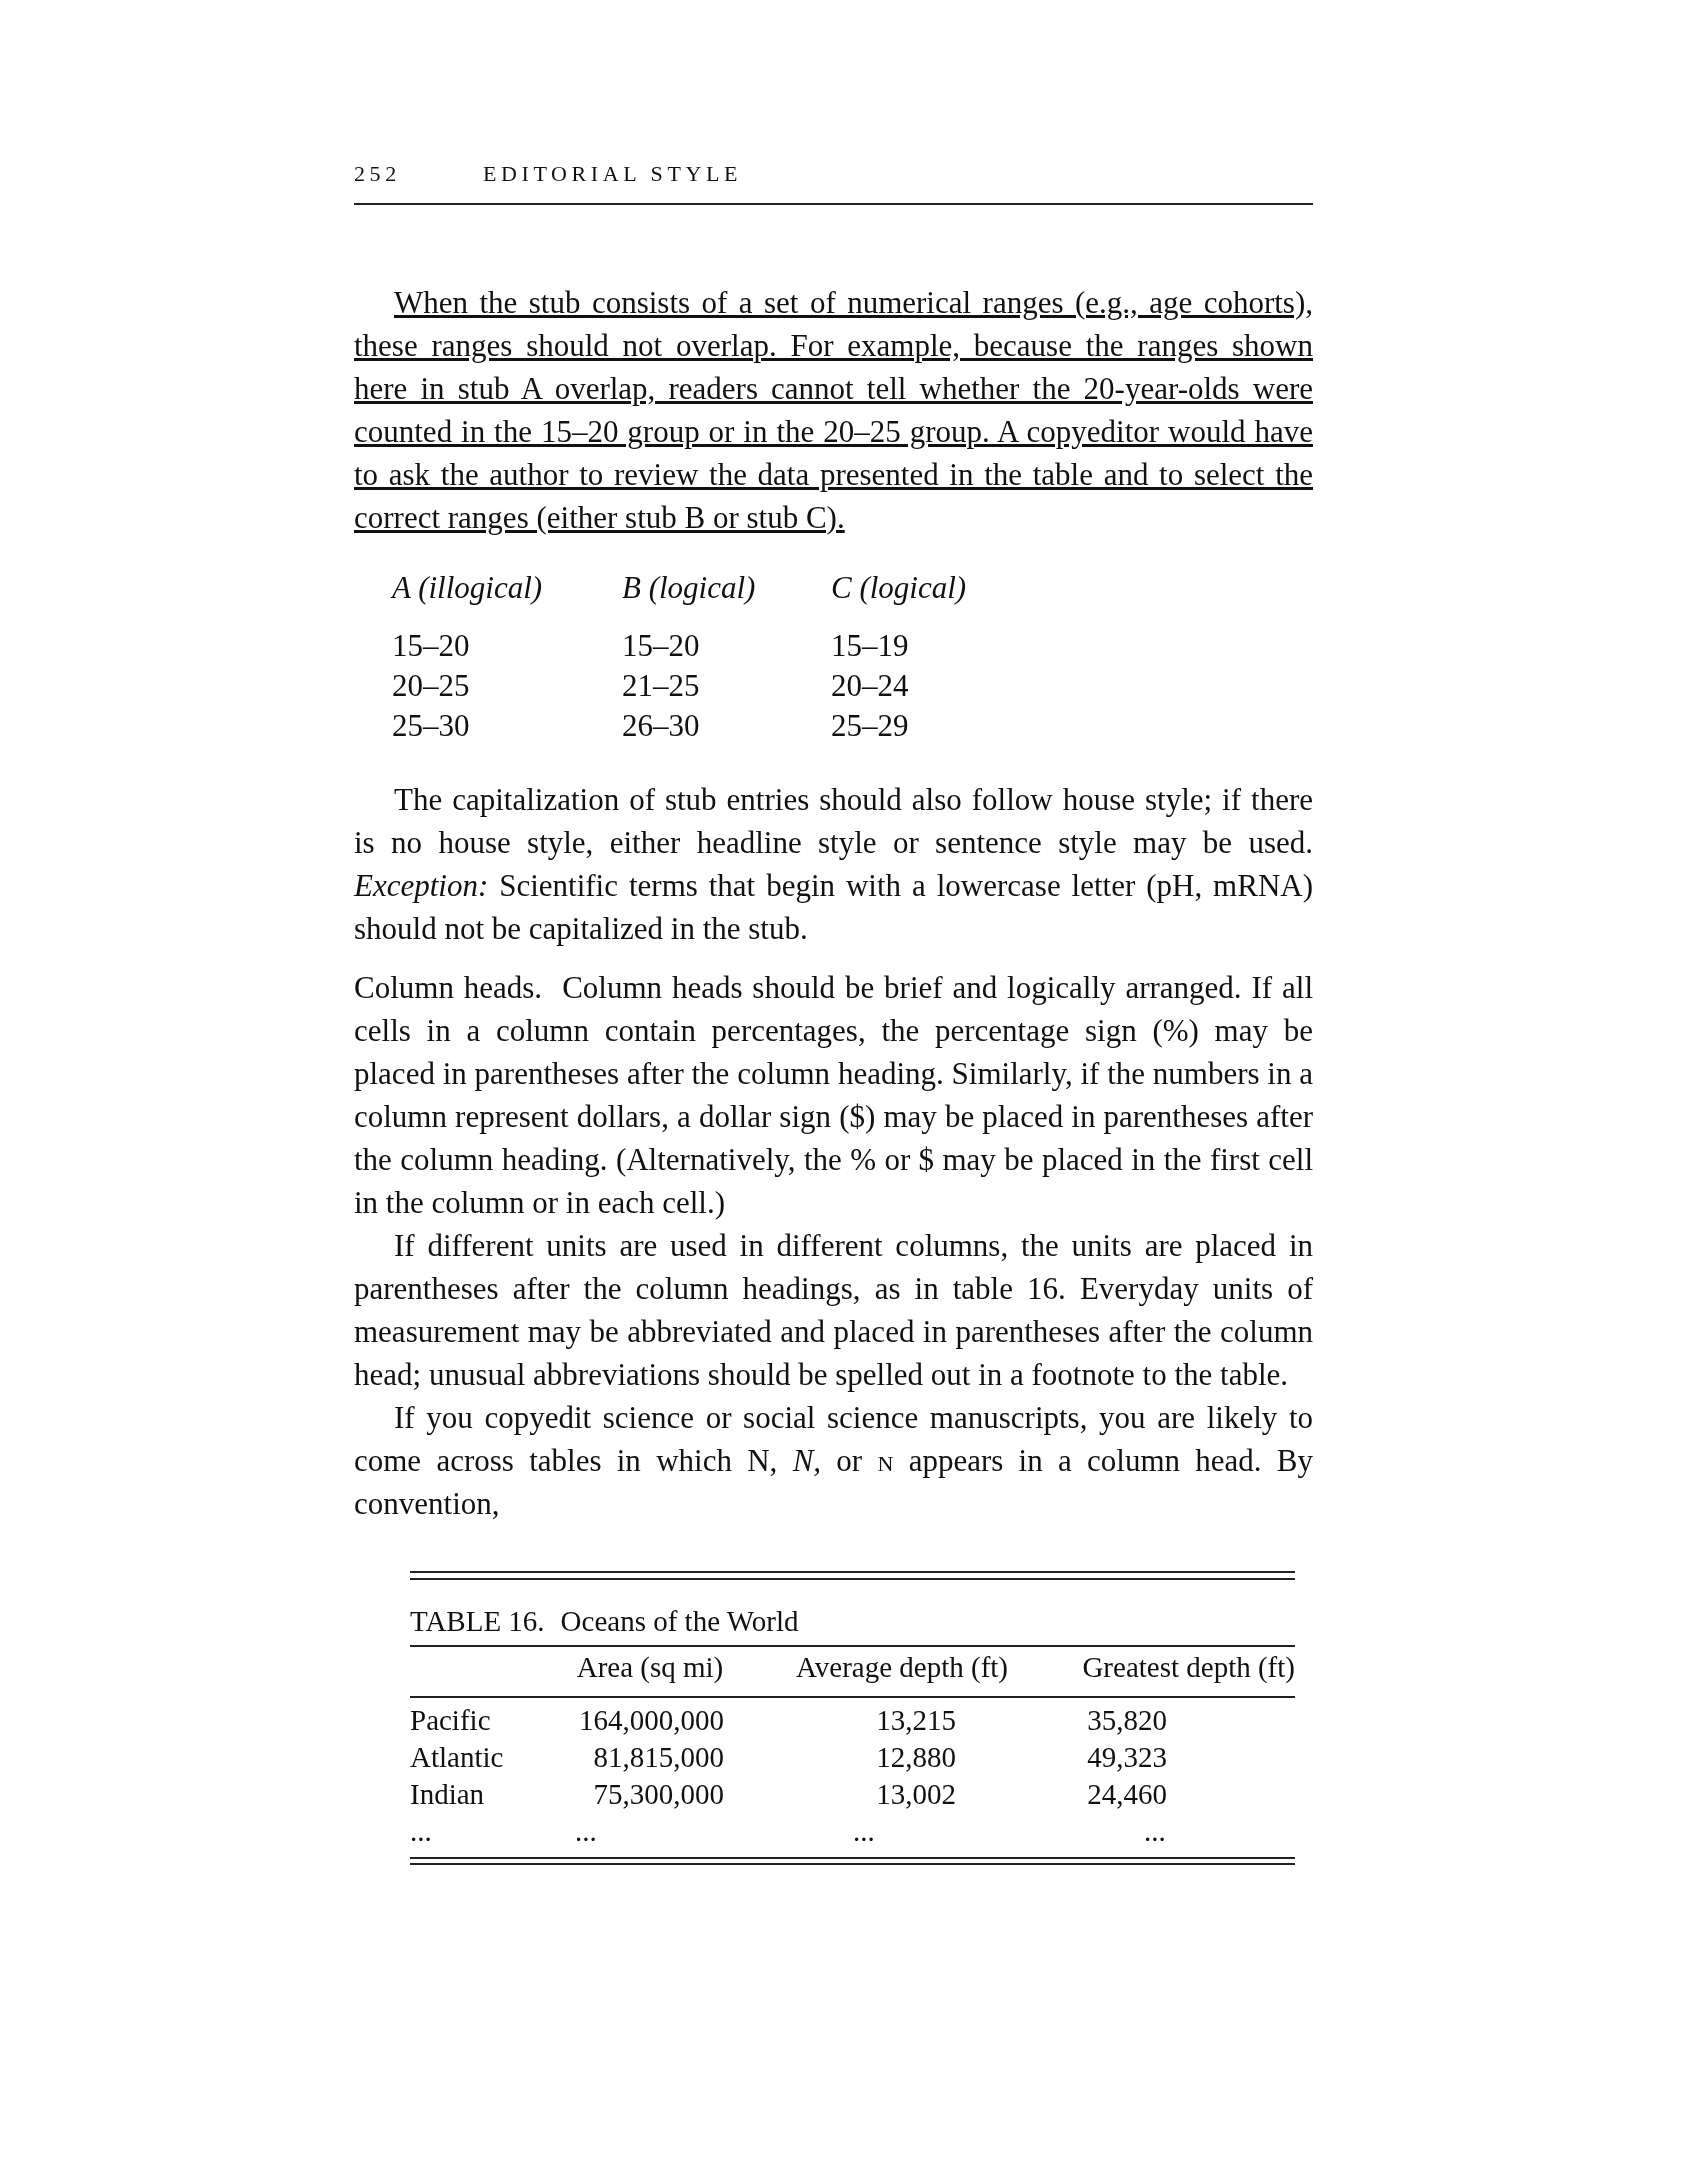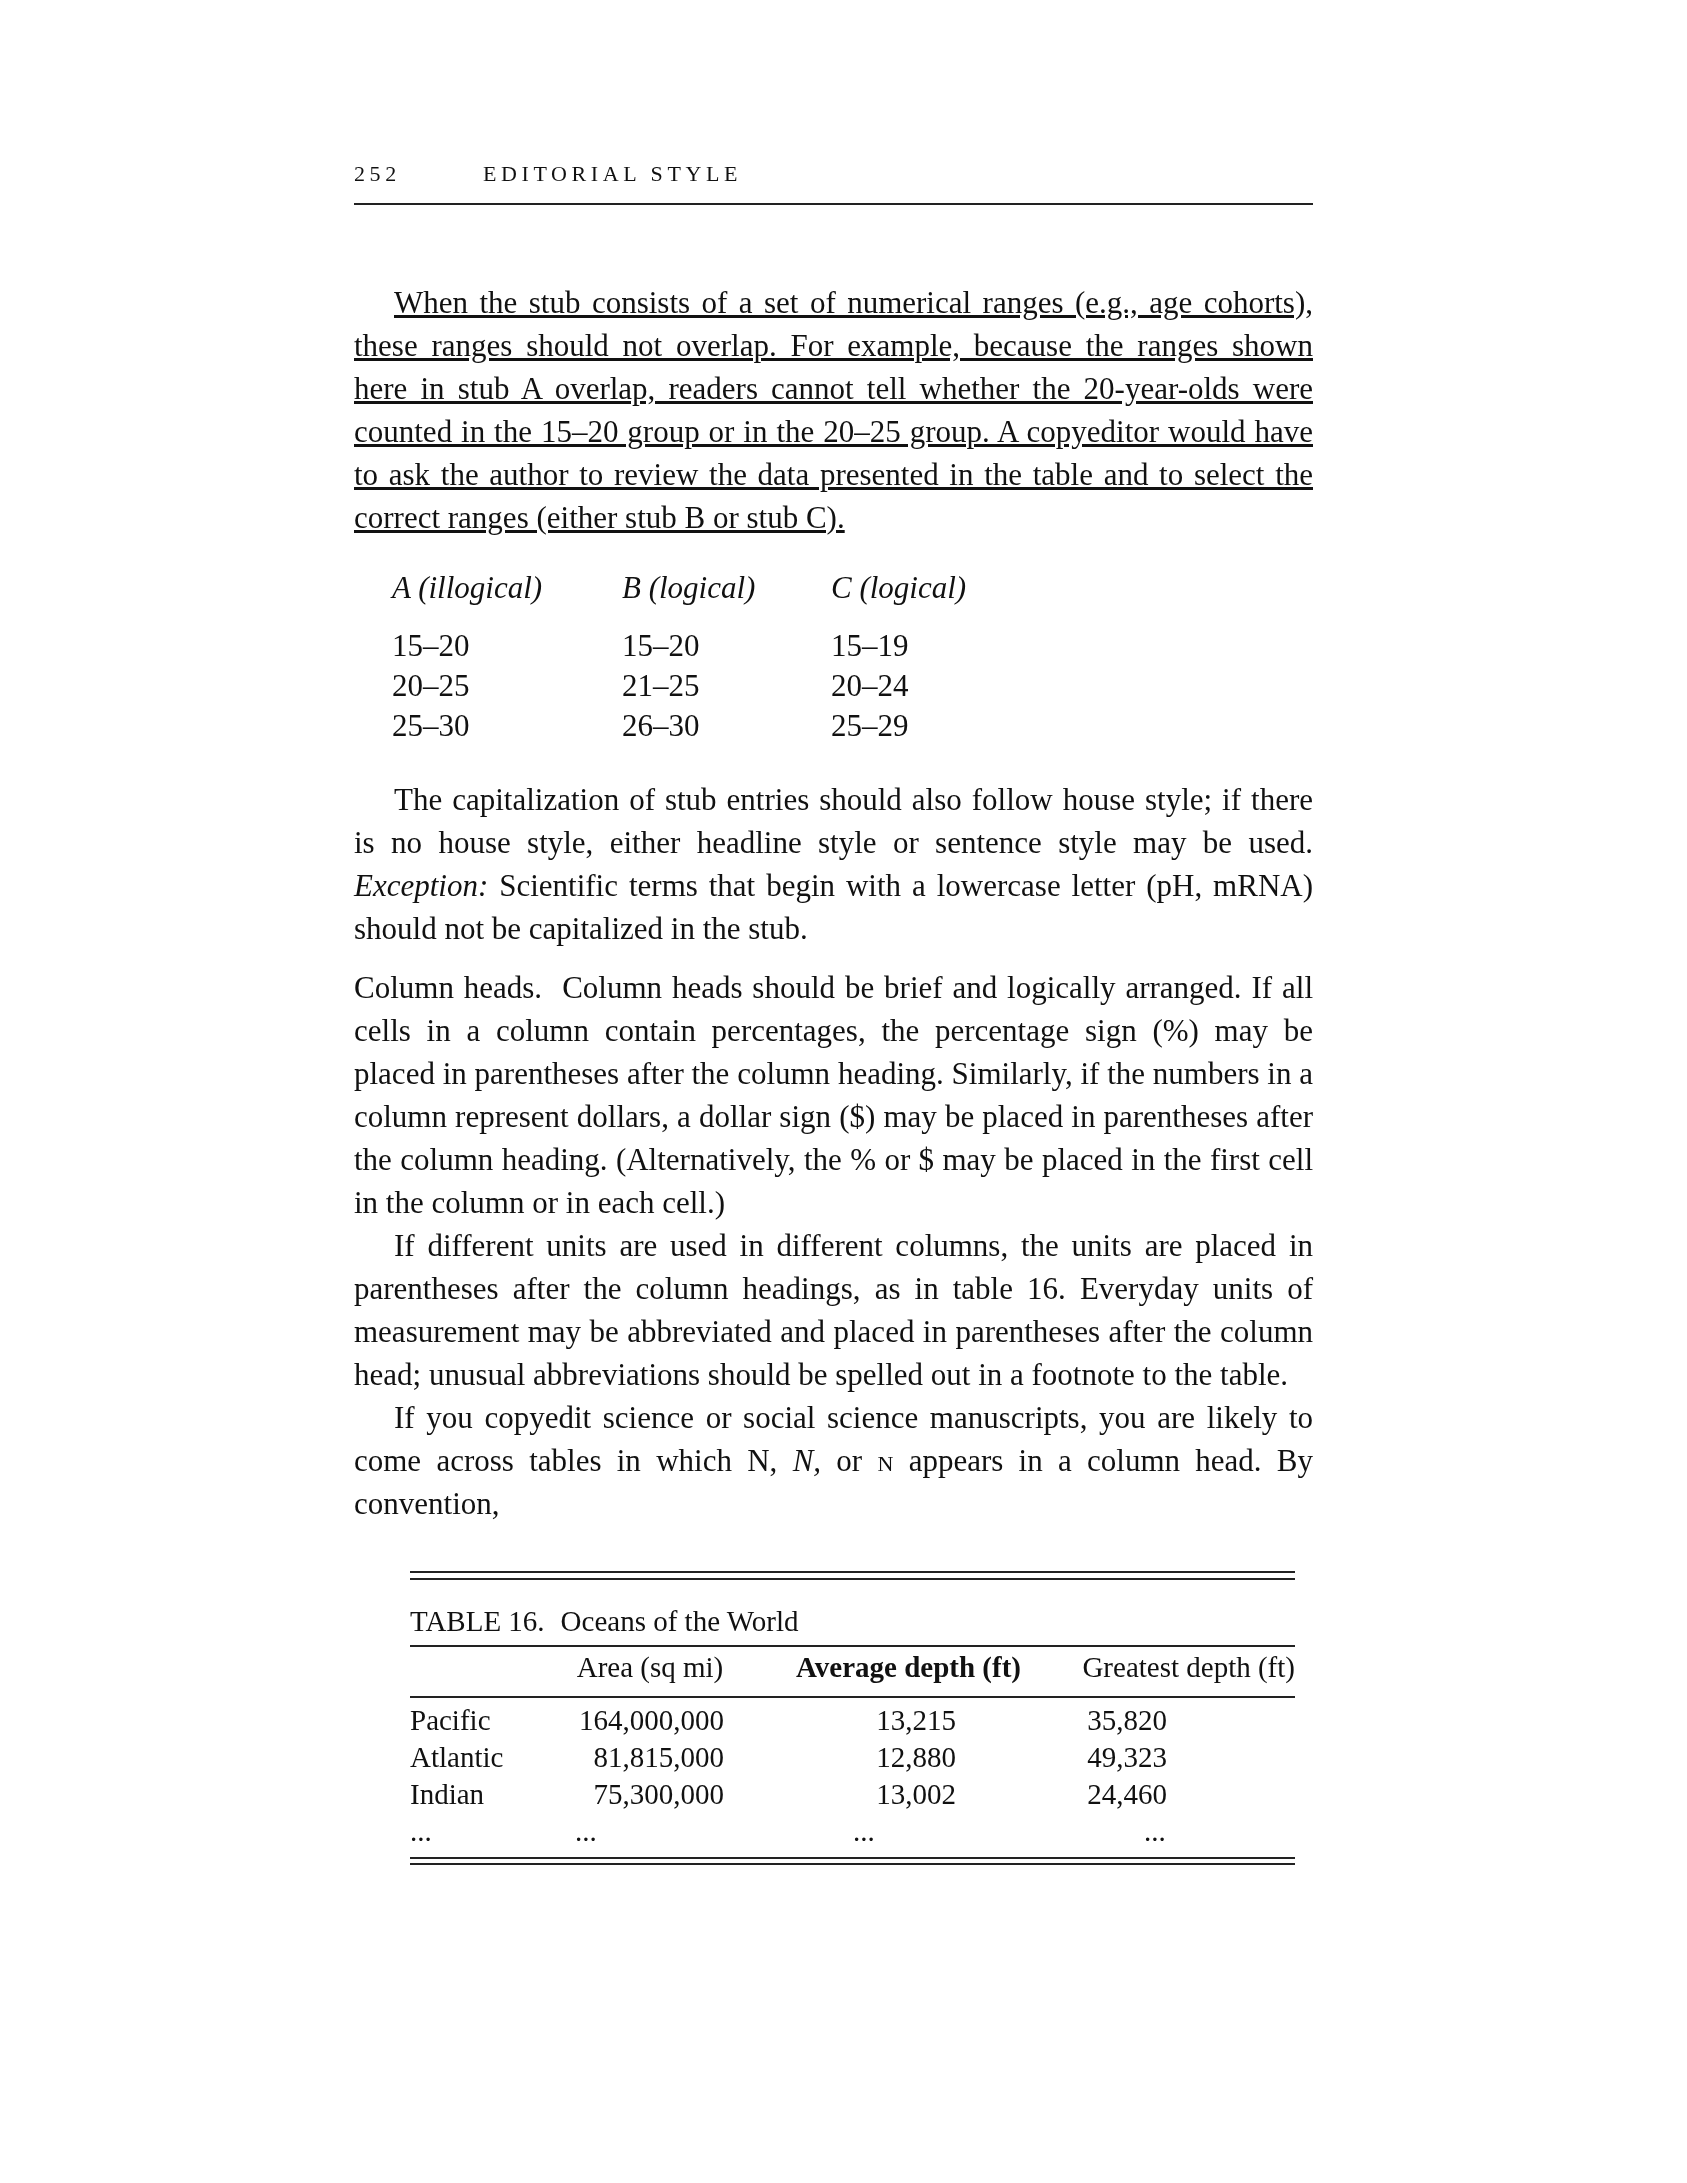--- a/index.html
+++ b/index.html
@@ -28,21 +28,21 @@
   .caption .lbl { margin-right:16px; }
   .rule { border-top:2.6px solid #222; }
   .hdrrow, .row { position:relative; height:37px; }
   .hdrrow { height:45px; padding-top:4px; }
   .cell { position:absolute; white-space:nowrap; }
   .c0 { left:0; }
   .c1 { left:165px; width:149px; text-align:right; }
   .c2 { left:387px; width:159px; text-align:right; }
   .c3 { left:595px; width:162px; text-align:right; }
   .hdrrow .c1 { left:165px; width:150px; text-align:center; }
-  .hdrrow .c2 { left:386px; width:219px; text-align:right;font-weight:bold; }
+  .hdrrow .c2 { left:386px; width:219px; text-align:left; }
   .hdrrow .c3 { left:672px; width:213px; text-align:right; }
   .rows { padding-top:6px; }
   .dotrow { height:42px; }
   .dotrow .c1 { left:165px; width:auto; text-align:left; }
   .dotrow .c2 { left:443px; width:auto; text-align:left; }
   .dotrow .c3 { left:734px; width:auto; text-align:left; }
 </style>
 </head>
 <body>
 

